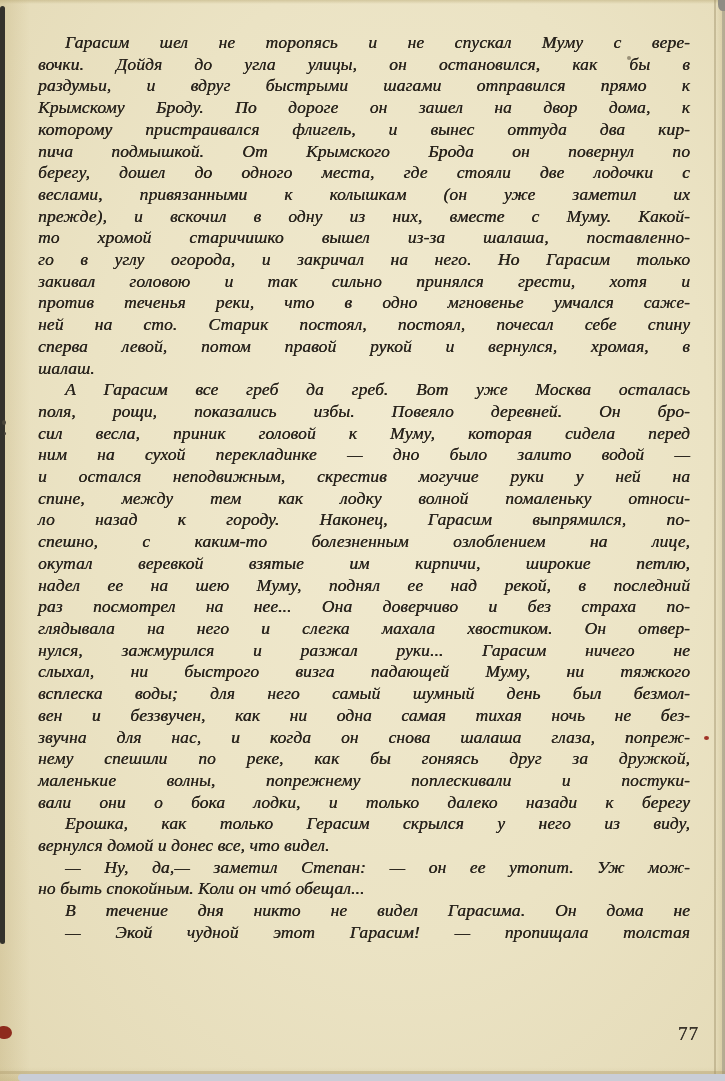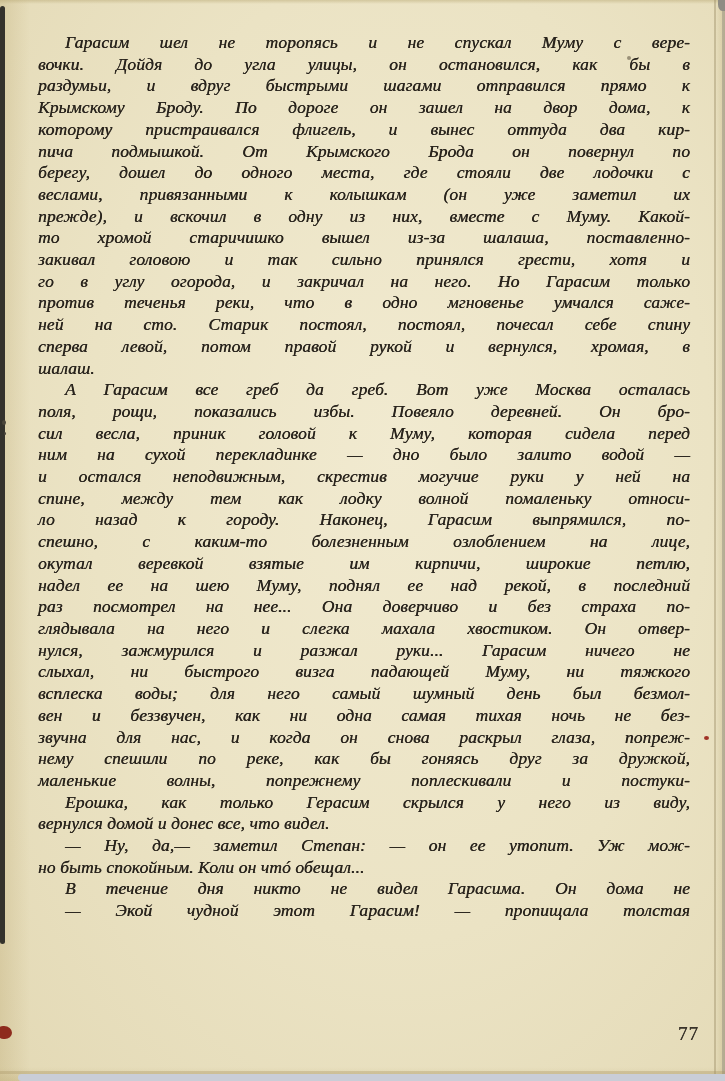--- a/index.html
+++ b/index.html
@@ -62,45 +62,46 @@
       <div class="line indent">Гарасим шел не торопясь и не спускал Муму с вере-</div>
       <div class="line">вочки. Дойдя до угла улицы, он остановился, как бы в</div>
       <div class="line">раздумьи, и вдруг быстрыми шагами отправился прямо к</div>
       <div class="line">Крымскому Броду. По дороге он зашел на двор дома, к</div>
       <div class="line">которому пристраивался флигель, и вынес оттуда два кир-</div>
       <div class="line">пича подмышкой. От Крымского Брода он повернул по</div>
       <div class="line">берегу, дошел до одного места, где стояли две лодочки с</div>
       <div class="line">веслами, привязанными к колышкам (он уже заметил их</div>
       <div class="line">прежде), и вскочил в одну из них, вместе с Муму. Какой-</div>
       <div class="line">то хромой старичишко вышел из-за шалаша, поставленно-</div>
+      <div class="line">го в углу огорода, и закричал на него. Но Гарасим только</div>
       <div class="line">закивал головою и так сильно принялся грести, хотя и</div>
-      <div class="line">го в углу огорода, и закричал на него. Но Гарасим только</div>
       <div class="line">против теченья реки, что в одно мгновенье умчался саже-</div>
       <div class="line">ней на сто. Старик постоял, постоял, почесал себе спину</div>
       <div class="line">сперва левой, потом правой рукой и вернулся, хромая, в</div>
       <div class="line last">шалаш.</div>
       <div class="line indent">А Гарасим все греб да греб. Вот уже Москва осталась</div>
       <div class="line">поля, рощи, показались избы. Повеяло деревней. Он бро-</div>
       <div class="line">сил весла, приник головой к Муму, которая сидела перед</div>
       <div class="line">ним на сухой перекладинке — дно было залито водой —</div>
       <div class="line">и остался неподвижным, скрестив могучие руки у ней на</div>
       <div class="line">спине, между тем как лодку волной помаленьку относи-</div>
       <div class="line">ло назад к городу. Наконец, Гарасим выпрямился, по-</div>
       <div class="line">спешно, с каким-то болезненным озлоблением на лице,</div>
       <div class="line">окутал веревкой взятые им кирпичи, широкие петлю,</div>
       <div class="line">надел ее на шею Муму, поднял ее над рекой, в последний</div>
       <div class="line">раз посмотрел на нее... Она доверчиво и без страха по-</div>
       <div class="line">глядывала на него и слегка махала хвостиком. Он отвер-</div>
       <div class="line">нулся, зажмурился и разжал руки... Гарасим ничего не</div>
       <div class="line">слыхал, ни быстрого визга падающей Муму, ни тяжкого</div>
       <div class="line">всплеска воды; для него самый шумный день был безмол-</div>
       <div class="line">вен и беззвучен, как ни одна самая тихая ночь не без-</div>
-      <div class="line">звучна для нас, и когда он снова раскрыл глаза, попреж-</div>
+      <div class="line">звучна для нас, и когда он снова шалаша глаза, попреж-</div>
       <div class="line">нему спешили по реке, как бы гоняясь друг за дружкой,</div>
       <div class="line">маленькие волны, попрежнему поплескивали и постуки-</div>
+      <div class="line">вали они о бока лодки, и только далеко назади к берегу</div>
       <div class="line indent">Ерошка, как только Герасим скрылся у него из виду,</div>
       <div class="line last">вернулся домой и донес все, что видел.</div>
       <div class="line indent">— Ну, да,— заметил Степан: — он ее утопит. Уж мож-</div>
       <div class="line last">но быть спокойным. Коли он чтó обещал...</div>
       <div class="line indent">В течение дня никто не видел Гарасима. Он дома не</div>
       <div class="line indent">— Экой чудной этот Гарасим! — пропищала толстая</div>
     </div>
   <div class="page-number">77</div>
 
   <div class="edge-left"></div>

